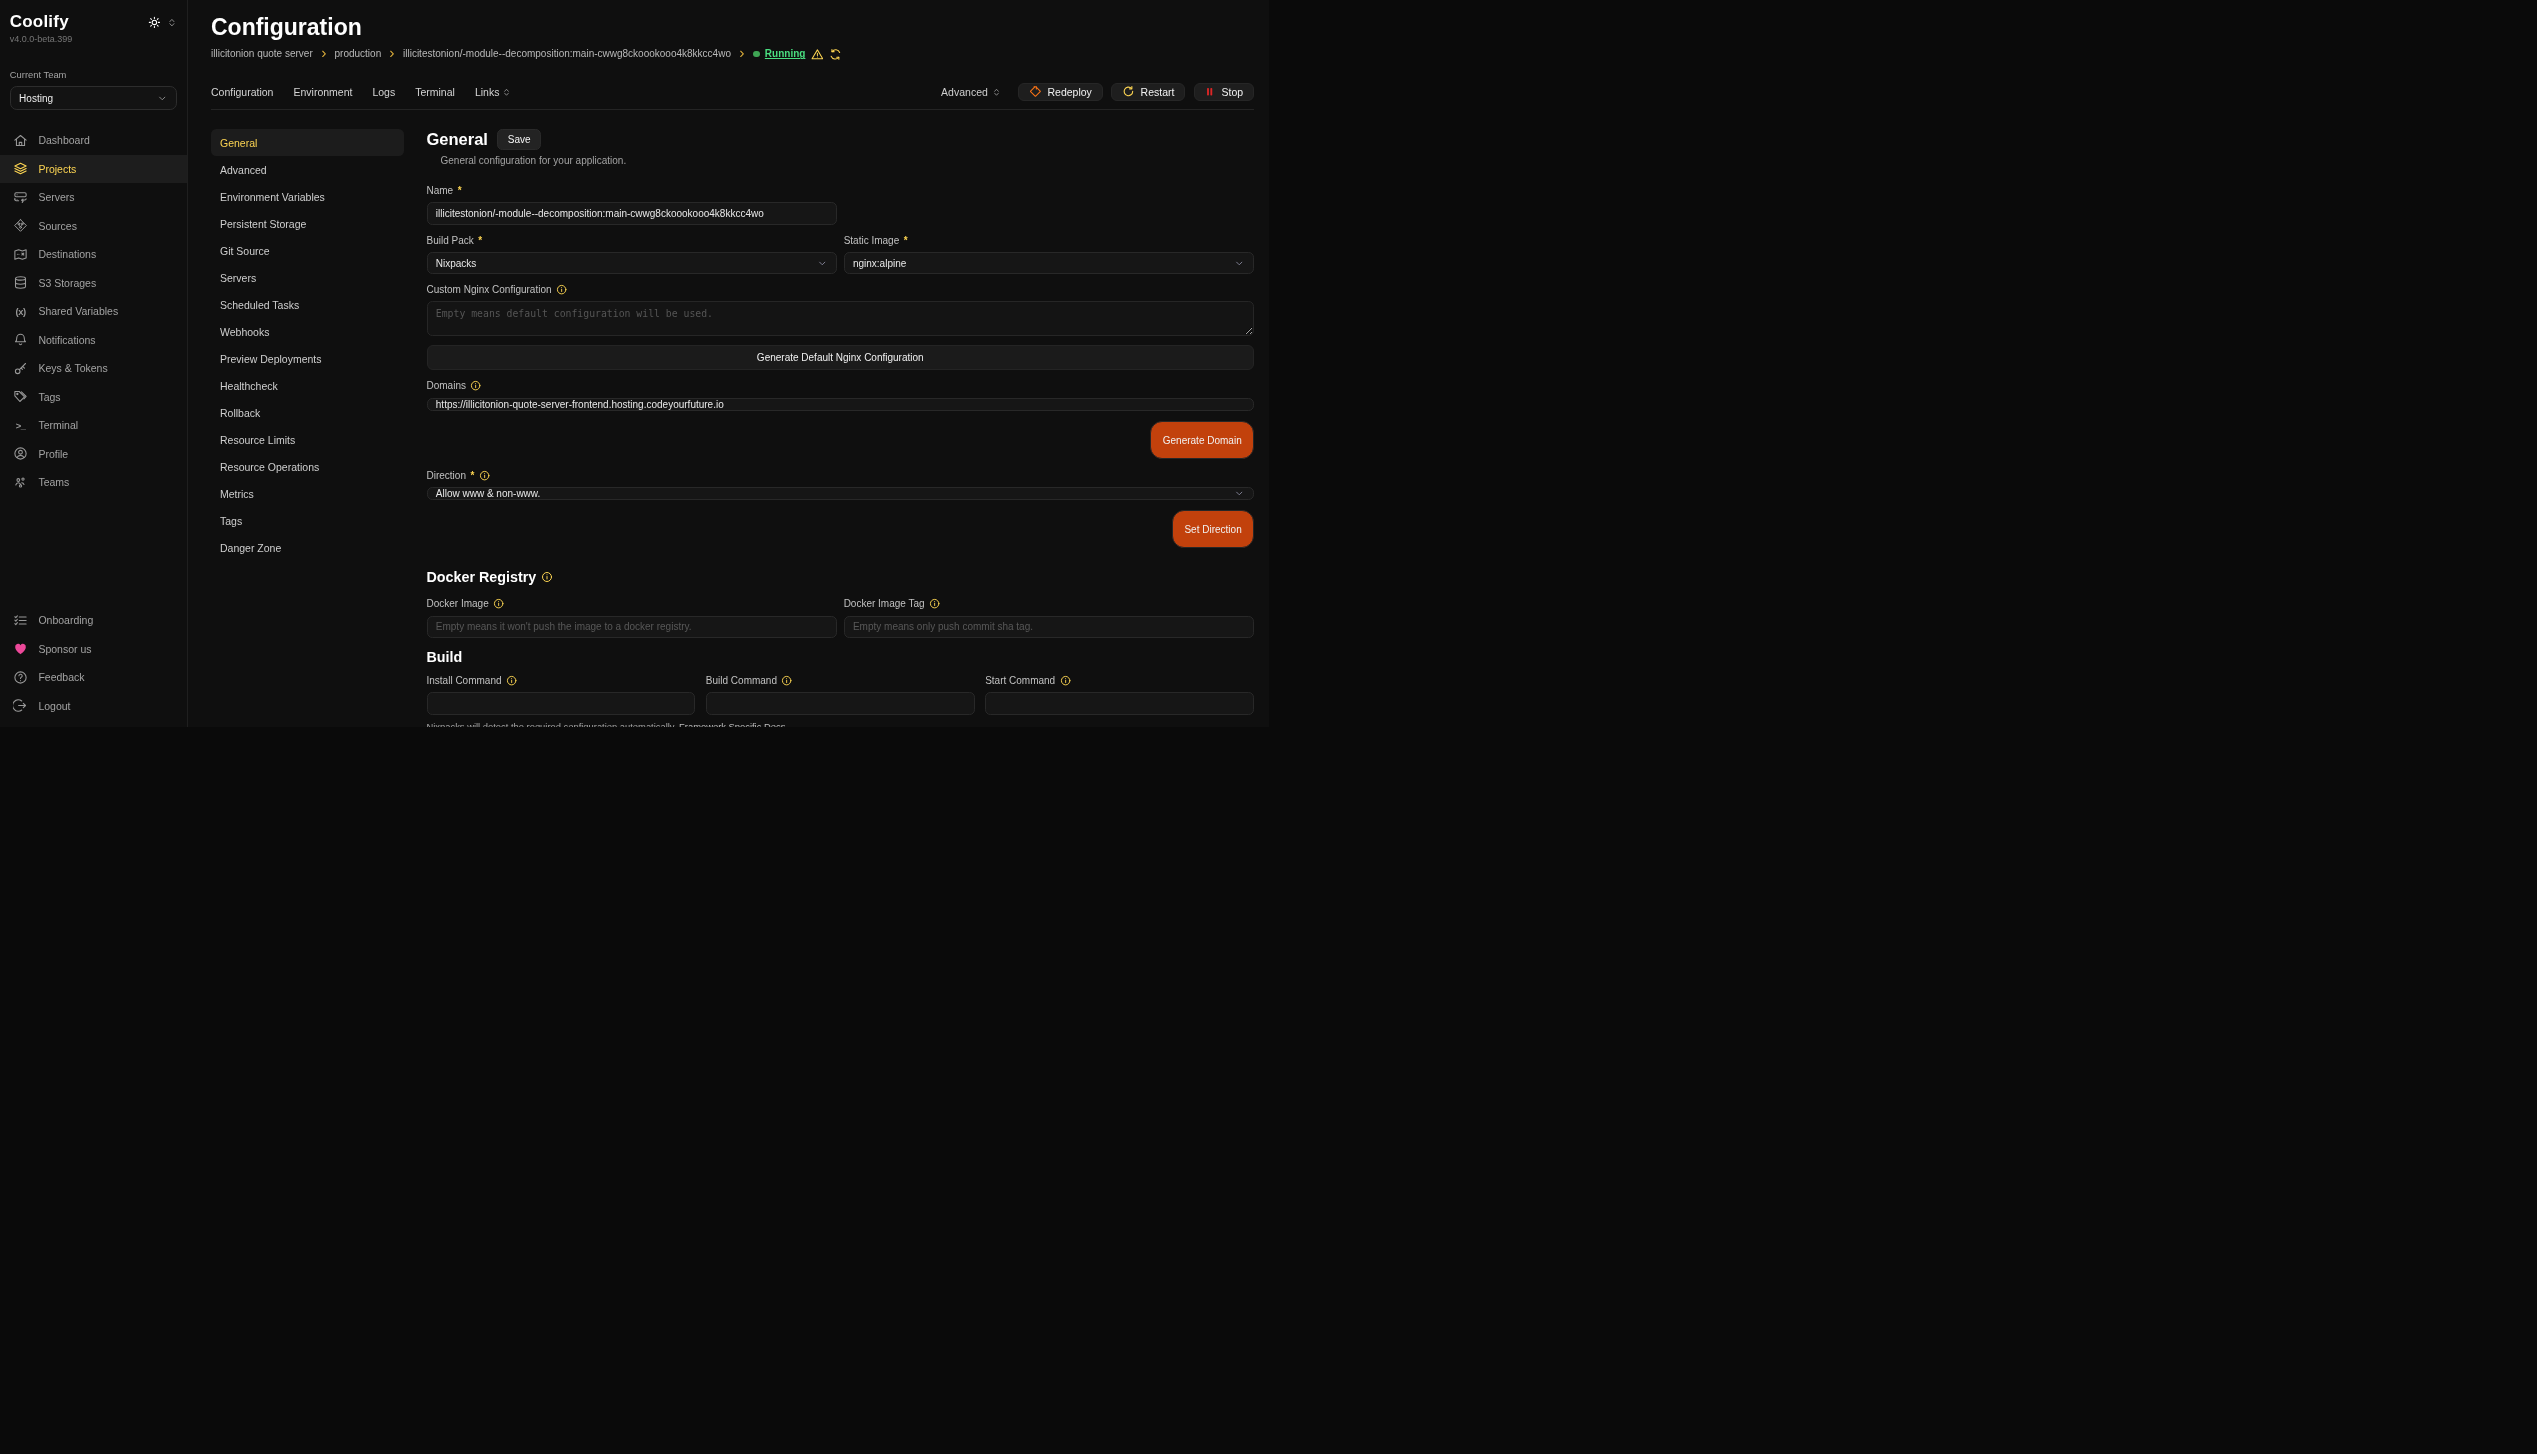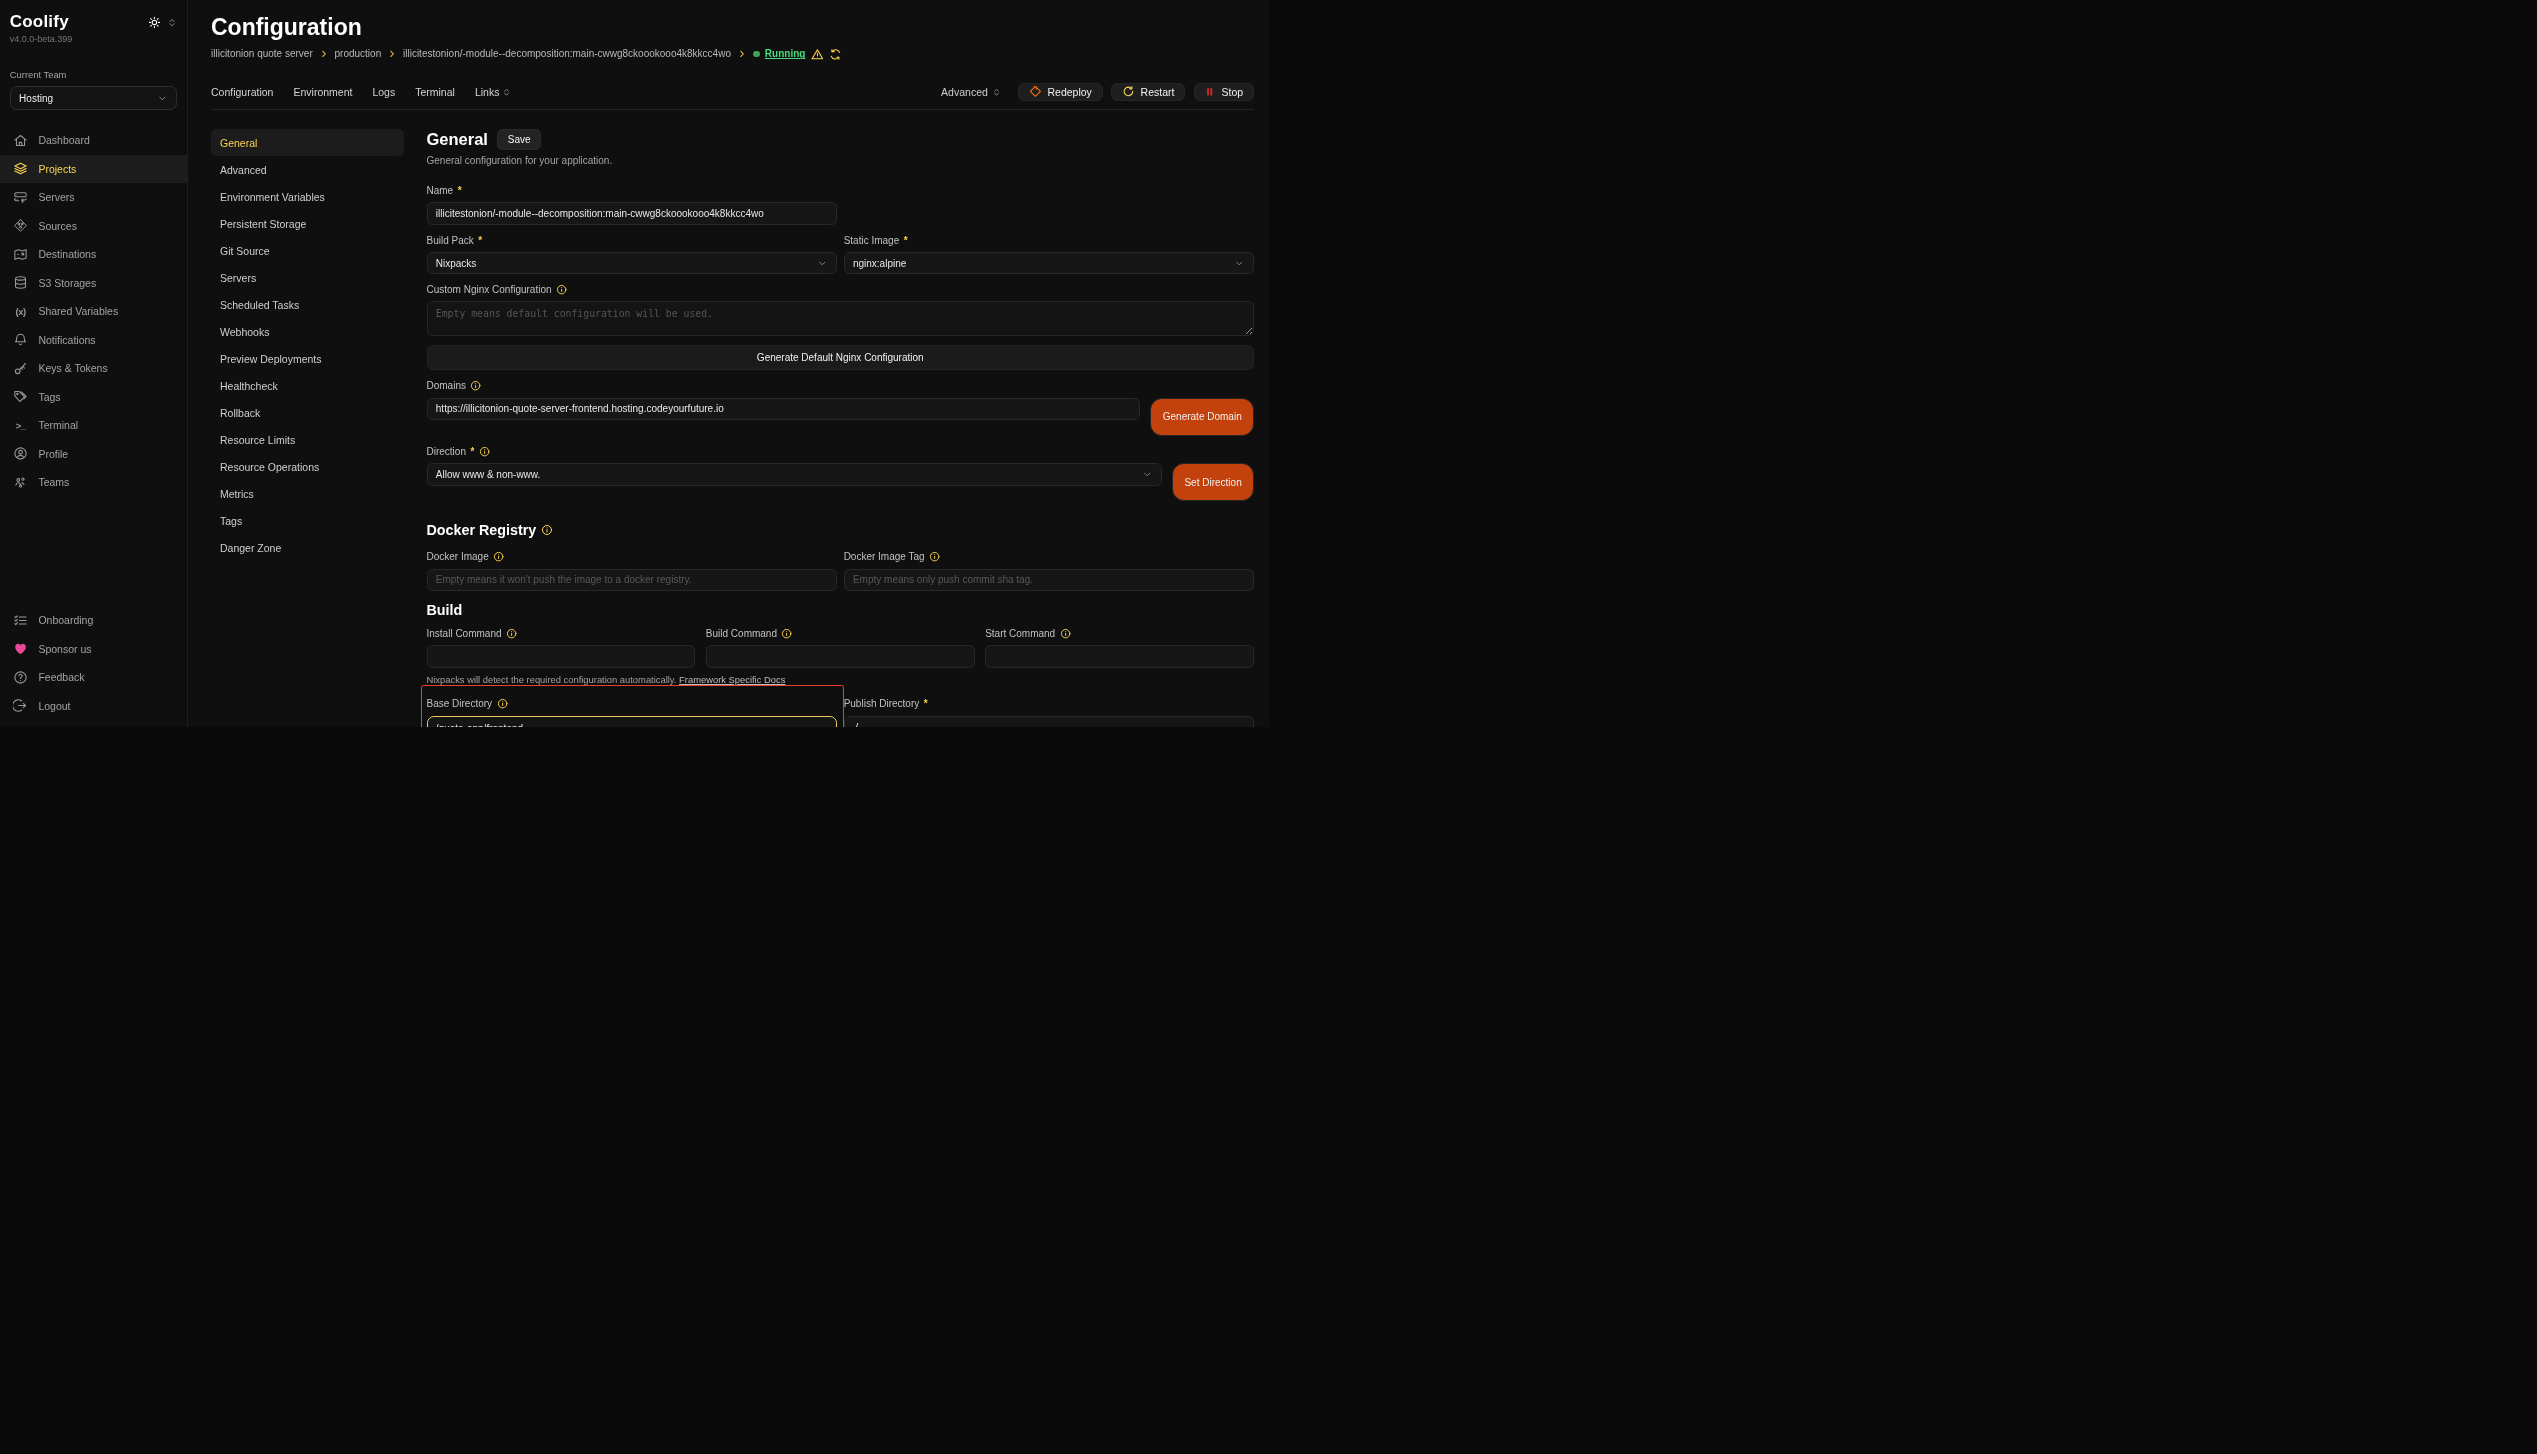--- a/index.html
+++ b/index.html
@@ -50,38 +50,38 @@
 
   .content { flex:1; min-height:0; display:flex; padding:19px 15px 0 23px; }
   .subnav { width:193px; flex-shrink:0; }
   .subnav-item { height:27px; display:flex; align-items:center; padding:0 9px; border-radius:5.3px; font-size:10.5px; color:#cfcfcf; cursor:pointer; }
   .subnav-item.active { background:#1c1c1c; color:#fcd452; }
 
   .form { flex:1; min-width:0; margin-left:22.5px; position:relative; }
   .form-head { display:flex; align-items:center; gap:9px; }
   .h2 { font-size:16.5px; font-weight:bold; color:#fff; }
   .save-btn { background:#232323; border:0.8px solid #2a2a2a; border-radius:5.3px; padding:3.8px 9.8px; font-size:10px; color:#f5f5f5; cursor:pointer; }
-  .subtitle { margin-top:5.3px; font-size:10px; color:#a3a3a3; margin-bottom:18px; }
+  .subtitle { margin-top:5.3px; font-size:10px; color:#a3a3a3; margin-bottom:18px;margin-left:14px; }
 
   .grid2 { display:grid; grid-template-columns:1fr 1fr; column-gap:6.8px; margin-bottom:9px; }
   .grid3 { display:grid; grid-template-columns:1fr 1fr 1fr; column-gap:10.5px; margin-bottom:6px; }
   .field-label { display:flex; align-items:center; gap:4.5px; font-size:10px; color:#c2c2c2; margin-bottom:5.3px; height:12.8px; }
   .req { color:#fcd452; font-weight:bold; }
   .tinput { width:100%; height:22.5px; background:#161616; border:0.8px solid #282828; border-radius:5.3px; padding:0 8.3px;
     color:#e8e8e8; font-size:10px; font-family:"Liberation Sans", sans-serif; outline:none; }
   .tinput::placeholder { color:#585858; }
   .select { width:100%; height:22.5px; background:#161616; border:0.8px solid #282828; border-radius:5.3px; padding:0 8.3px;
     display:flex; align-items:center; justify-content:space-between; color:#e8e8e8; font-size:10px; cursor:pointer; }
   .select .chev { color:#8a8aa0; display:flex; }
   .nginx-ta { width:100%; height:35px; background:#141414; border:0.8px solid #262626; border-radius:5.3px; padding:6px 8.3px;
     font-family:"DejaVu Sans Mono", monospace; font-size:9.8px; color:#e8e8e8; resize:vertical; outline:none; margin-bottom:8.3px; display:block; }
   .nginx-ta::placeholder { color:#555; }
   .wide-btn { width:100%; height:25px; background:#1b1b1b; border:0.8px solid #242424; border-radius:6px; color:#f1f1f1;
     font-size:10px; display:flex; align-items:center; justify-content:center; cursor:pointer; margin-bottom:9.8px; }
-  .inline-row { display:flex; gap:10.5px; margin-bottom:9.8px; }
+  .inline-row { display:flex; gap:10.5px; margin-bottom:9.8px;flex-direction:column; }
   .inline-row .grow { flex:1; min-width:0; }
   .side-btn { flex-shrink:0; background:#c2410c; border:0.8px solid #262626; border-radius:12px; padding:0 11.3px; height:38px;
     display:flex; align-items:center; color:#f1f1f1; font-size:10px; cursor:pointer; align-self:flex-end; }
   .mb28 { margin-bottom:21px; }
   .h3 { font-size:14.3px; font-weight:bold; color:#fff; display:flex; align-items:center; gap:5.3px; }
   .note { font-size:9.4px; color:#a3a3a3; margin:1.5px 0 12.8px; }
   .note a { color:#bdbdbd; }
 
   .base-col { position:relative; }
   .annotation-box { position:absolute; top:-12px; left:-6px; width:calc(100% + 12.8px); height:169px;

